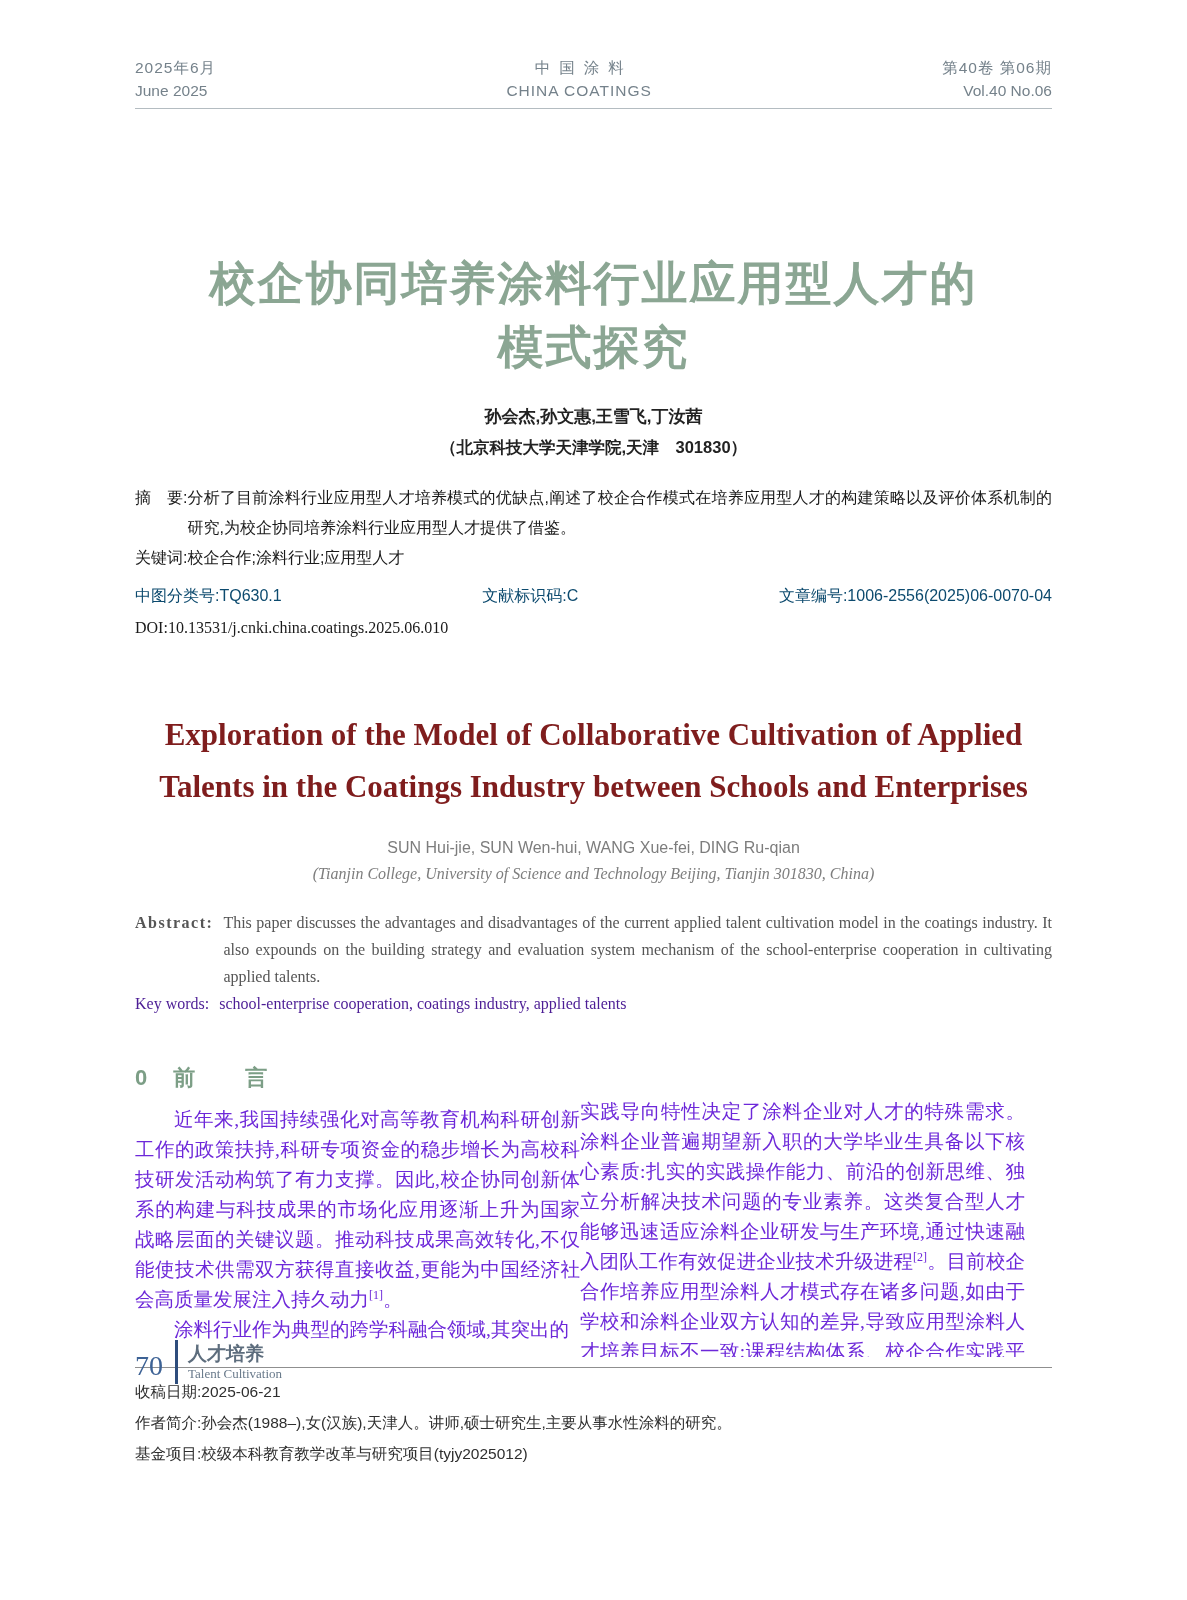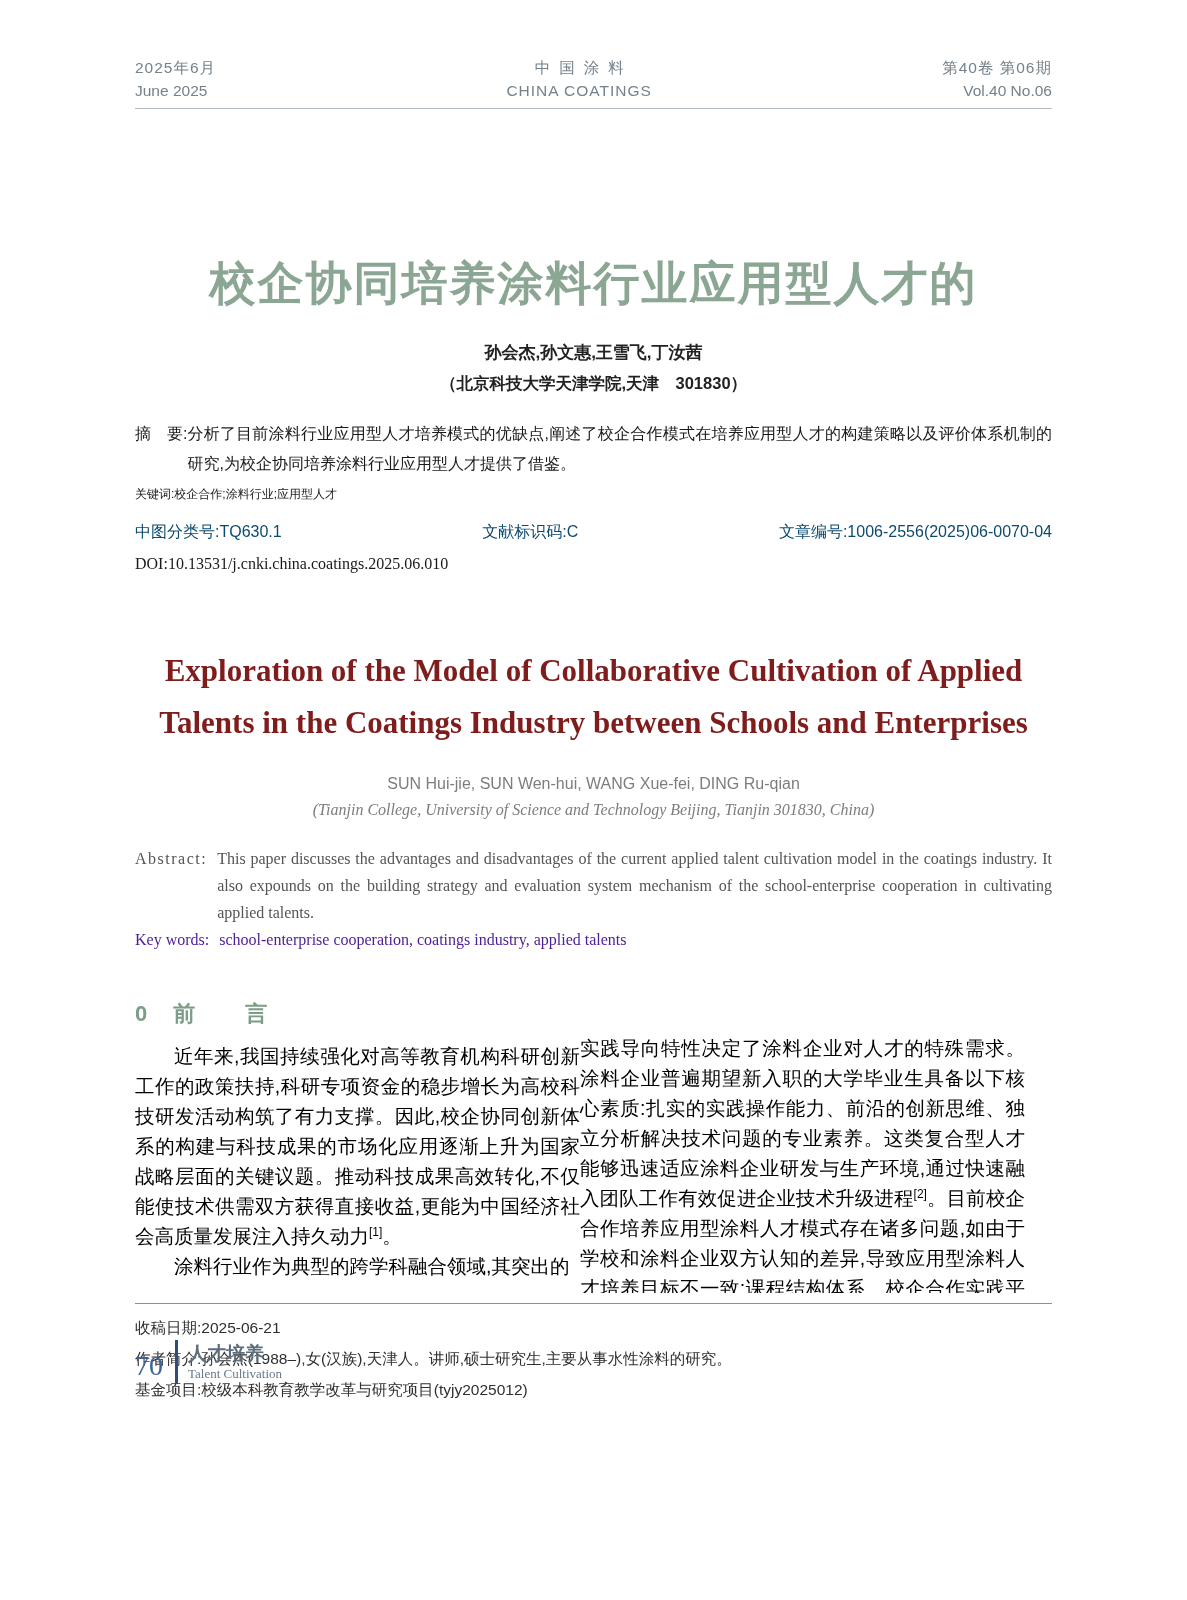--- a/index.html
+++ b/index.html
@@ -47,21 +47,21 @@
   .affil-cn {
     margin-top: 9px; text-align: center;
     font-size: 16.5px; font-weight: 700; color: #222;
   }
 
   
   .abs-cn { margin-top: 24px; font-size: 16px; line-height: 30px; color: #1a1a1a; }
   .hang { display: flex; }
   .hang .lbl { white-space: nowrap; flex: 0 0 auto; }
   .hang .txt { flex: 1 1 auto; text-align: justify; }
-  .kw-cn { font-size: 12px; line-height: 30px; color: #1a1a1a; }
+  .kw-cn { font-size: 16px; line-height: 30px; color: #1a1a1a; }
 
   .meta-row {
     margin-top: 13px;
     display: flex; justify-content: space-between;
     font-size: 16px; color: #0c4a6e;
   }
   .meta-row .item { white-space: nowrap; }
   .doi {
     margin-top: 12px;
     font-family: "Liberation Serif", serif;
@@ -86,21 +86,21 @@
     font-family: "Liberation Serif", serif; font-style: italic;
     font-size: 16px; color: #7d7d7d;
   }
 
   
   .abs-en {
     margin-top: 26px;
     font-family: "Liberation Serif", serif;
     font-size: 16px; line-height: 27px; color: #555;
   }
-  .abs-en .lbl { letter-spacing: 1.5px; padding-right: 10px; }
+  .abs-en .lbl { letter-spacing: 1.5px; padding-right: 10px; font-weight: bold; }
   .kw-en {
     font-family: "Liberation Serif", serif;
     font-size: 16px; line-height: 27px; color: #4c1d95;
   }
   .kw-en .lbl { padding-right: 10px; }
 
   
   .body-cols {
     margin-top: 44px;
     display: flex; 
@@ -109,22 +109,22 @@
   .bcol { width: 445px; flex: 0 0 auto; }
   .sec-head {
     color: #7c9e86;
     font-size: 22px; font-weight: 700;
     line-height: 34px; margin-bottom: 10px;
   }
   .sec-head .num { margin-right: 26px; }
   .sec-head .stitle { letter-spacing: 14px; }
   .bcol p {
     font-size: 19.5px; line-height: 30px;
-    text-align: justify; color: #000000;
-    font-family: Liberation Sans, sans-serif;
+    text-align: justify; color: #6d28d9;
+    font-family: Liberation Serif, serif;
   }
   .bcol p.indent { text-indent: 2em; }
   .bcol sup { font-size: 12px; vertical-align: super; line-height: 0; }
   .bcol.right-col { padding-top: 36px; }
 
   
   .fn-rule { border-top: 1px solid #8f8f8f; margin-top: 10px; }
   .footnotes { margin-top: 8px; font-size: 15.5px; line-height: 31px; color: #2f2f2f; }
 
   
@@ -160,20 +160,21 @@
       <span class="jh-journal-en">CHINA COATINGS</span>
     </div>
     <div class="col right">
       <span class="jh-cn">第40卷 第06期</span>
       <span>Vol.40  No.06</span>
     </div>
   </div>
 
   <h1 class="title-cn">
     <span>校企协同培养涂料行业应用型人才的</span><br>
+    <span>模式探究</span>
   </h1>
 
   <div class="authors-cn">孙会杰,孙文惠,王雪飞,丁汝茜</div>
   <div class="affil-cn">（北京科技大学天津学院,天津　301830）</div>
 
   <div class="abs-cn hang">
     <span class="lbl">摘　要:</span>
     <span class="txt">分析了目前涂料行业应用型人才培养模式的优缺点,阐述了校企合作模式在培养应用型人才的构建策略以及评价体系机制的研究,为校企协同培养涂料行业应用型人才提供了借鉴。</span>
   </div>
   <div class="kw-cn">

